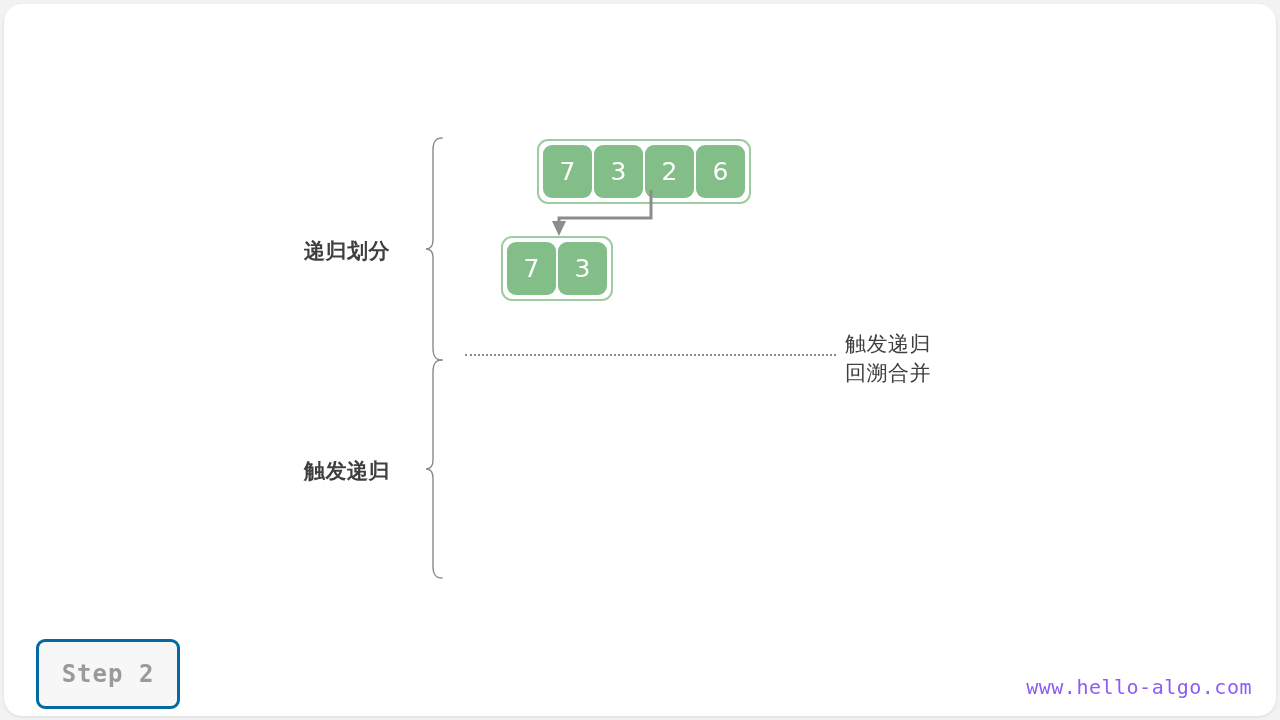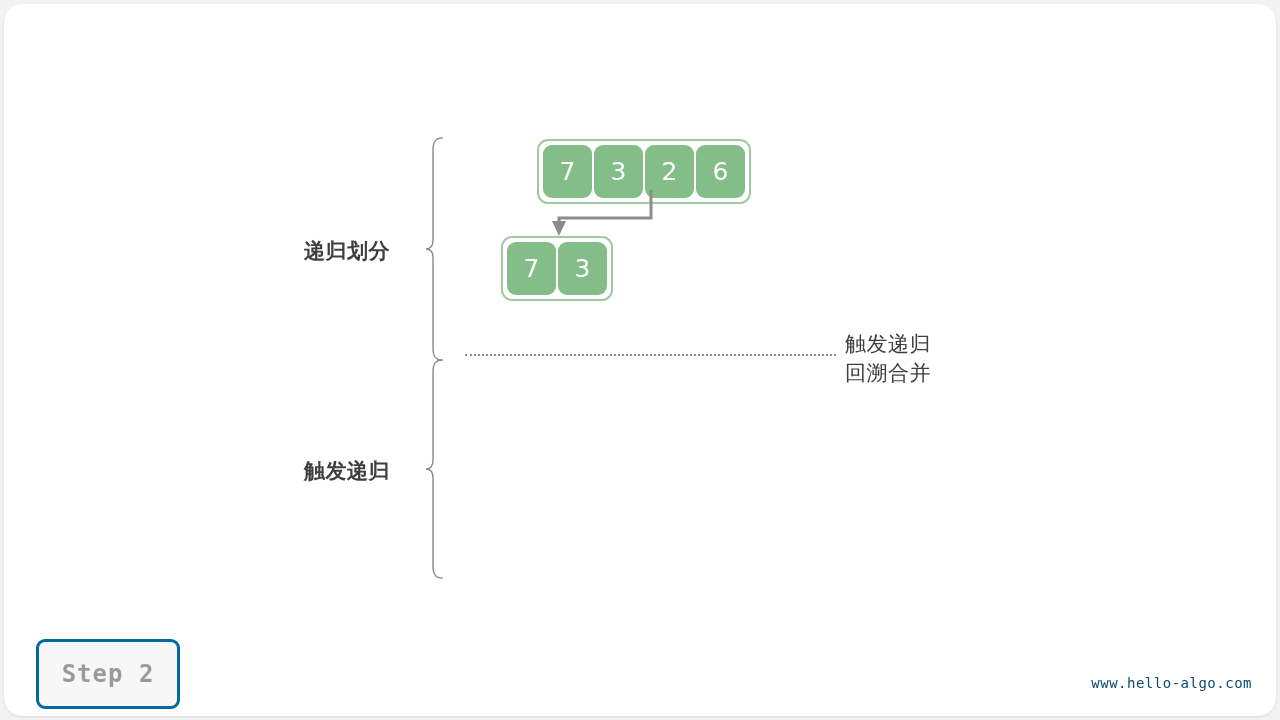--- a/index.html
+++ b/index.html
@@ -137,22 +137,22 @@
     color: #9a9a9a;
     letter-spacing: 1px;
   }
 
   
   #watermark {
     position: absolute;
     right: 28px;
     top: 675px;
     font-family: "DejaVu Sans Mono", monospace;
-    font-size: 14px;
-    color: #0c4a6e;
+    font-size: 20px;
+    color: #8b5cf6;
     letter-spacing: 0.5px;
   }
 </style>
 </head>
 <body>
 
 <div id="canvas">
   <div id="card"></div>
 
   <div class="brace-wrap" id="brace-divide">

